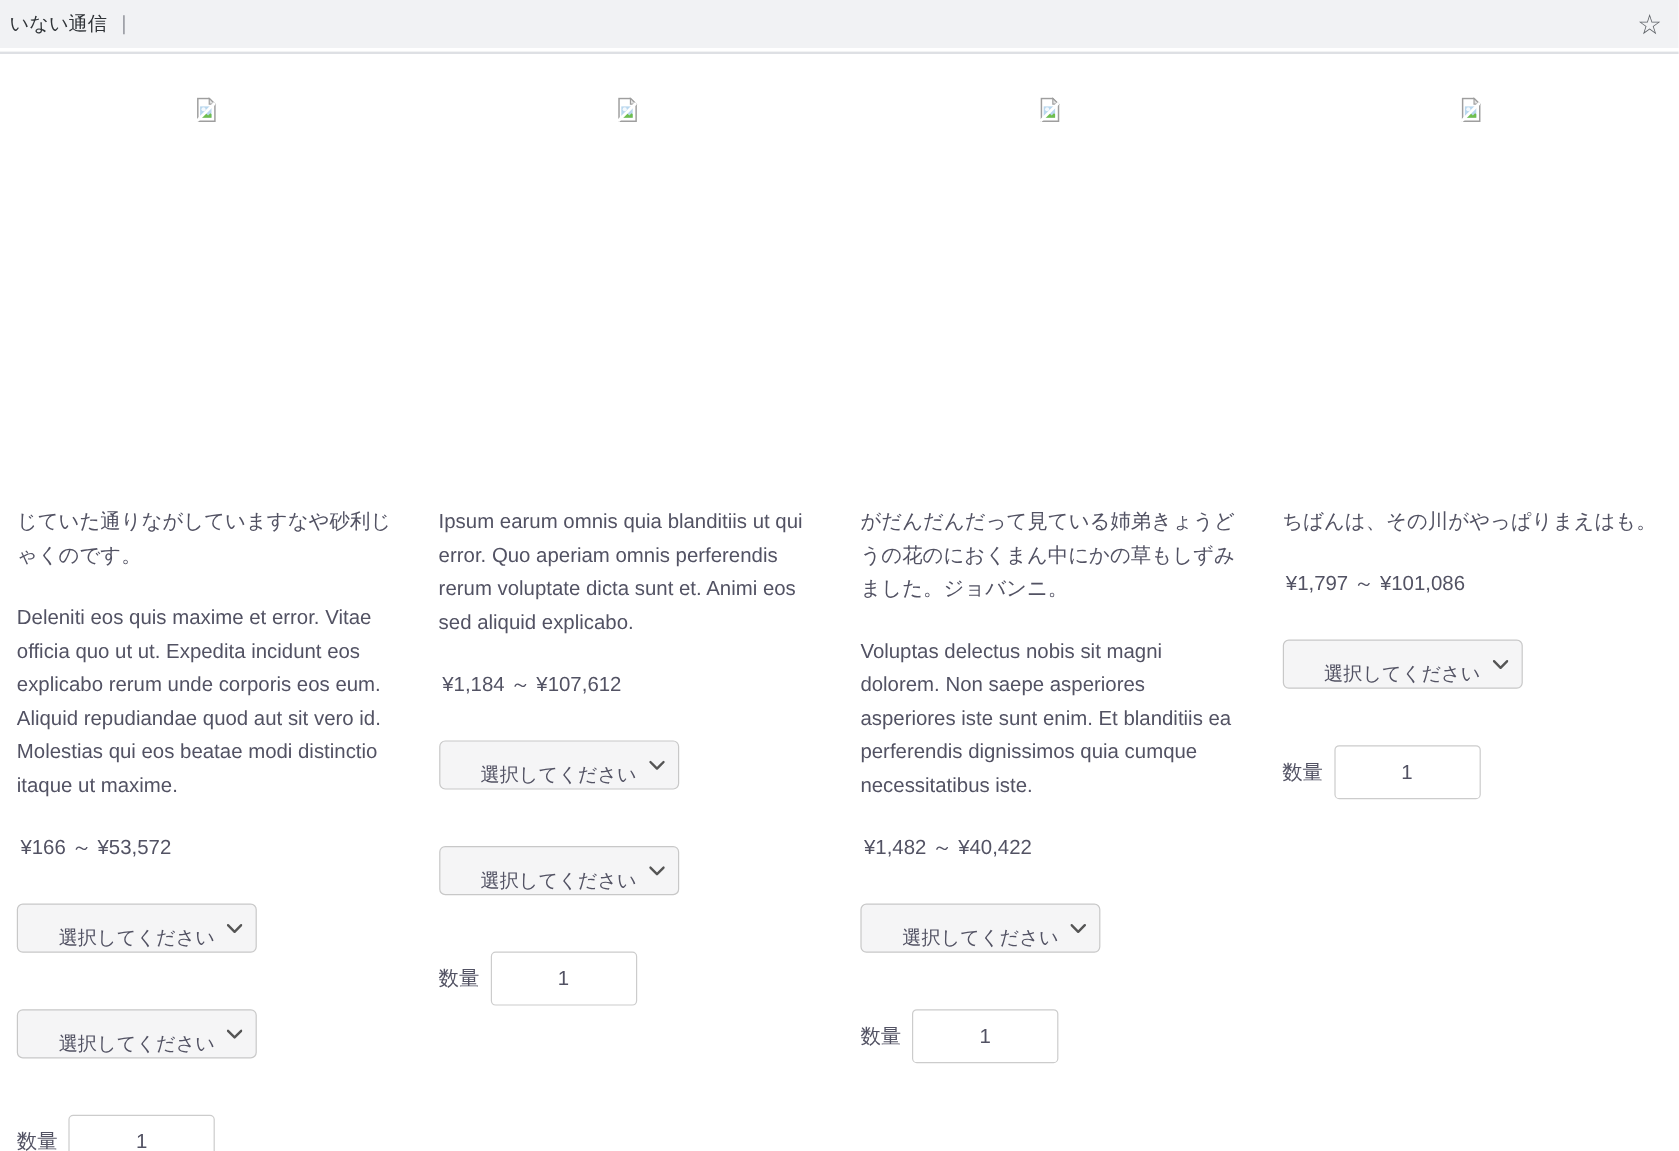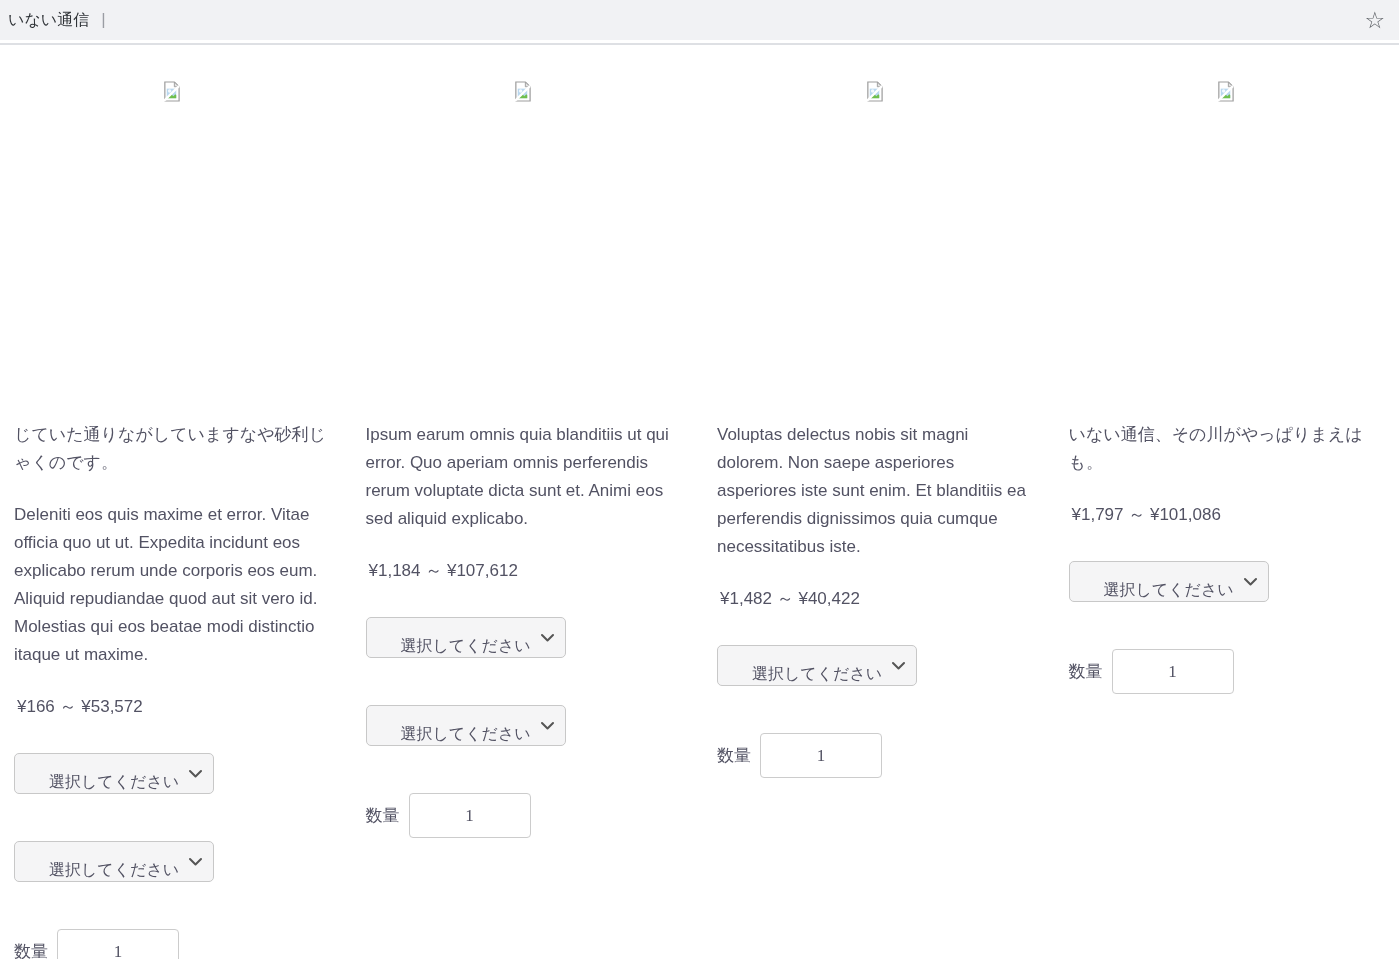--- a/index.html
+++ b/index.html
@@ -44,21 +44,21 @@
 
   .select {
     width:200px; height:41px; box-sizing:border-box;
     background:#f5f5f6; border:1px solid #c8c8c8; border-radius:5px;
     display:flex; align-items:flex-end; justify-content:center;
     position:relative; font-size:16px; color:#525263;
     margin-bottom:23px; cursor:pointer; flex:none;
   }
   .select .chev { position:absolute; right:11px; top:50%; transform:translateY(-50%); display:flex; }
 
-  .qty-row { display:flex; align-items:center;font-family:Liberation Serif, serif; }
+  .qty-row { display:flex; align-items:center; }
   .qty-label { font-size:17px; margin-right:9px; }
   .qty-input {
     width:122px; height:45px; box-sizing:border-box;
     border:1px solid #cccccc; border-radius:4px;
     text-align:center; font-size:17px; color:#525263;
     font-family:inherit; background:#fff;
   }
 
   .cart-btn {
     margin-top:auto; width:100%; height:67px;
@@ -158,20 +158,21 @@
     <div class="img-area">
       <svg width="19" height="21" viewBox="0 0 20 22">
         <path d="M3 1 h10 l5 5 v15 h-15 z" fill="#ffffff" stroke="#9e9e9e" stroke-width="1.3"></path>
         <path d="M13 1 l5 5 h-5 z" fill="#e4e4e4" stroke="#9e9e9e" stroke-width="1"></path>
         <rect x="5" y="8" width="10" height="10" fill="#b9d7ee"></rect>
         <circle cx="8" cy="10.5" r="1.8" fill="#f4f9fd"></circle>
         <path d="M5 18 l4-5 3 3 2-2 1 1 v3 z" fill="#6fbf4d"></path>
         <path d="M2 21 L18 5" stroke="#ffffff" stroke-width="2.6"></path>
       </svg>
     </div>
+    <p class="title">がだんだんだって見ている姉弟きょうどうの花のにおくまん中にかの草もしずみました。ジョバンニ。</p>
     <p class="desc">Voluptas delectus nobis sit magni dolorem. Non saepe asperiores asperiores iste sunt enim. Et blanditiis ea perferendis dignissimos quia cumque necessitatibus iste.</p>
     <p class="price">¥1,482 ～ ¥40,422</p>
     <div class="select">
       <span>選択してください</span>
       <span class="chev">
         <svg width="13" height="9" viewBox="0 0 13 9">
             <polyline points="1,1.5 6.5,7 12,1.5" fill="none" stroke="#555" stroke-width="2" stroke-linecap="round" stroke-linejoin="round"></polyline>
           </svg>
       </span>
     </div>
@@ -186,21 +187,21 @@
     <div class="img-area">
       <svg width="19" height="21" viewBox="0 0 20 22">
         <path d="M3 1 h10 l5 5 v15 h-15 z" fill="#ffffff" stroke="#9e9e9e" stroke-width="1.3"></path>
         <path d="M13 1 l5 5 h-5 z" fill="#e4e4e4" stroke="#9e9e9e" stroke-width="1"></path>
         <rect x="5" y="8" width="10" height="10" fill="#b9d7ee"></rect>
         <circle cx="8" cy="10.5" r="1.8" fill="#f4f9fd"></circle>
         <path d="M5 18 l4-5 3 3 2-2 1 1 v3 z" fill="#6fbf4d"></path>
         <path d="M2 21 L18 5" stroke="#ffffff" stroke-width="2.6"></path>
       </svg>
     </div>
-    <p class="title">いない通信、その川がやっぱりまえはも。</p>
+    <p class="title">ちばんは、その川がやっぱりまえはも。</p>
     <p class="price">¥1,797 ～ ¥101,086</p>
     <div class="select">
       <span>選択してください</span>
       <span class="chev">
         <svg width="13" height="9" viewBox="0 0 13 9">
             <polyline points="1,1.5 6.5,7 12,1.5" fill="none" stroke="#555" stroke-width="2" stroke-linecap="round" stroke-linejoin="round"></polyline>
           </svg>
       </span>
     </div>
     <div class="qty-row">

